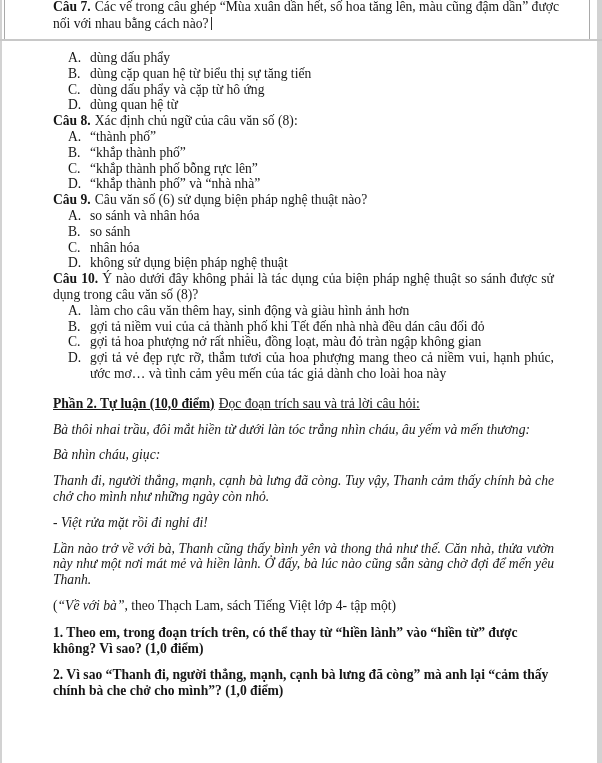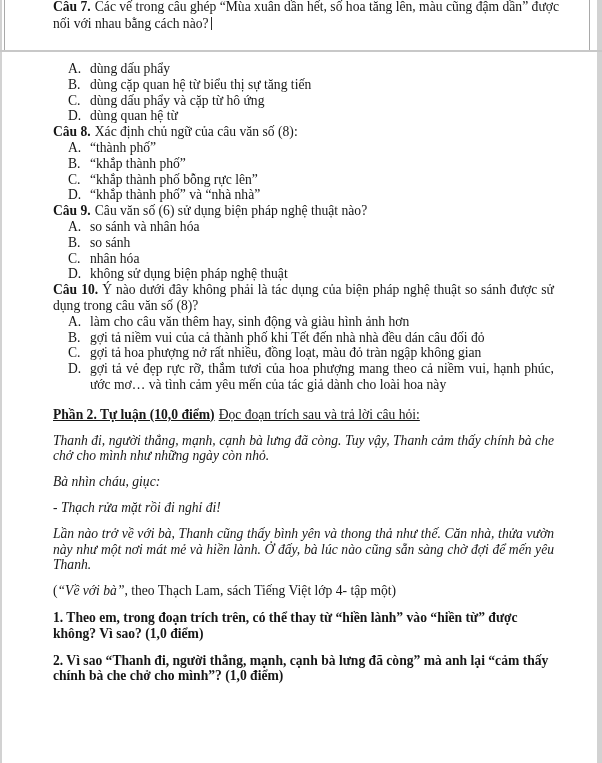--- a/index.html
+++ b/index.html
@@ -10,21 +10,21 @@
     position:relative;
   }
   .edge{position:absolute;top:0;bottom:0;background:#d2d2d2;z-index:1;}
   .edge-left{left:0;width:2px;}
   .edge-right{right:0;width:5px;}
 
   .q7-box{
     margin:0 12px 0 4px;
     border-left:1px solid #a9a9a9;
     border-right:1px solid #a9a9a9;
-    height:50px;
+    height:39px;
     padding:0 30px 0 48px;
     overflow:hidden;
     position:relative;z-index:2;
   }
   .q7-box .stem{margin:-2px 0 0 0;line-height:17px;text-align:justify;}
   .qlabel{font-weight:bold;margin-right:4px;text-align:right;}
   .caret{
     display:inline-block;width:1.5px;height:13px;background:#2a2a2a;
     margin-left:2px;vertical-align:-2px;
   }
@@ -124,23 +124,24 @@
       <span class="okey">C.</span>
       <span class="otext">gợi tả hoa phượng nở rất nhiều, đồng loạt, màu đỏ tràn ngập không gian</span>
     </div>
   <div class="opt">
       <span class="okey">D.</span>
       <span class="otext">gợi tả vẻ đẹp rực rỡ, thắm tươi của hoa phượng mang theo cả niềm vui, hạnh phúc, ước mơ… và tình cảm yêu mến của tác giả dành cho loài hoa này</span>
     </div>
 
   <p class="part2-heading"><b class="qlabel">Phần 2. Tự luận (10,0 điểm)</b><span>Đọc đoạn trích sau và trả lời câu hỏi:</span></p>
 
+  <p class="psg gap">Bà thôi nhai trầu, đôi mắt hiền từ dưới làn tóc trắng nhìn cháu, âu yếm và mến thương:</p>
+  <p class="psg gap">Bà nhìn cháu, giục:</p>
   <p class="psg gap">Thanh đi, người thẳng, mạnh, cạnh bà lưng đã còng. Tuy vậy, Thanh cảm thấy chính bà che chở cho mình như những ngày còn nhỏ.</p>
-  <p class="psg gap">Bà nhìn cháu, giục:</p>
-  <p class="psg gap">- Thạch rửa mặt rồi đi nghỉ đi!</p>
+  <p class="psg gap">- Việt rửa mặt rồi đi nghỉ đi!</p>
   <p class="psg gap">Lần nào trở về với bà, Thanh cũng thấy bình yên và thong thả như thế. Căn nhà, thửa vườn này như một nơi mát mẻ và hiền lành. Ở đấy, bà lúc nào cũng sẵn sàng chờ đợi để mến yêu Thanh.</p>
 
   <p class="attribution"><span>(</span><span class="title">“Về với bà”</span><span>, theo Thạch Lam, sách Tiếng Việt lớp 4- tập một)</span></p>
 
   <p class="essay">1. Theo em, trong đoạn trích trên, có thể thay từ “hiền lành” vào “hiền từ” được không? Vì sao? (1,0 điểm)</p>
   <p class="essay">2. Vì sao “Thanh đi, người thẳng, mạnh, cạnh bà lưng đã còng” mà anh lại “cảm thấy chính bà che chở cho mình”? (1,0 điểm)</p>
 
 </div>
 
 </body></html>

